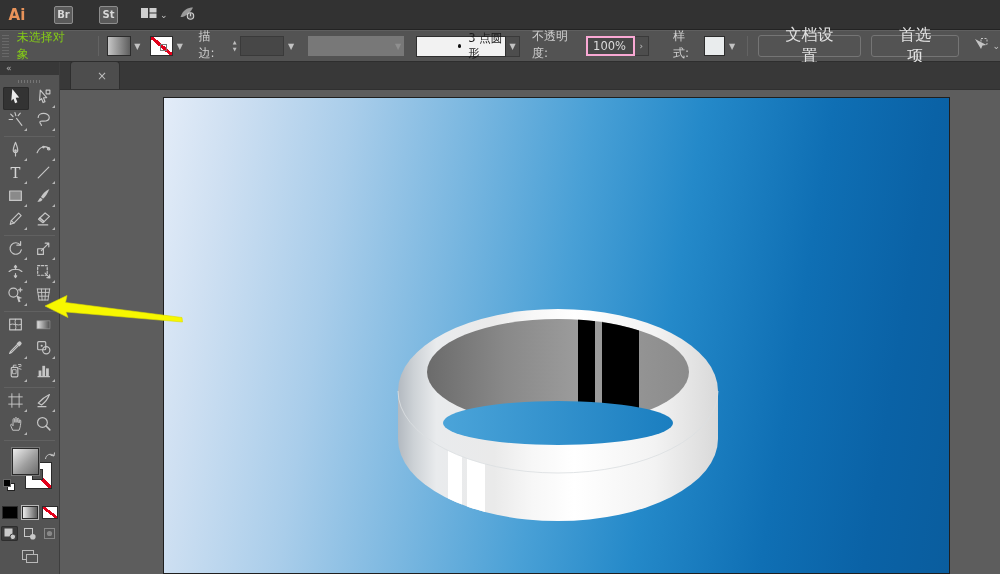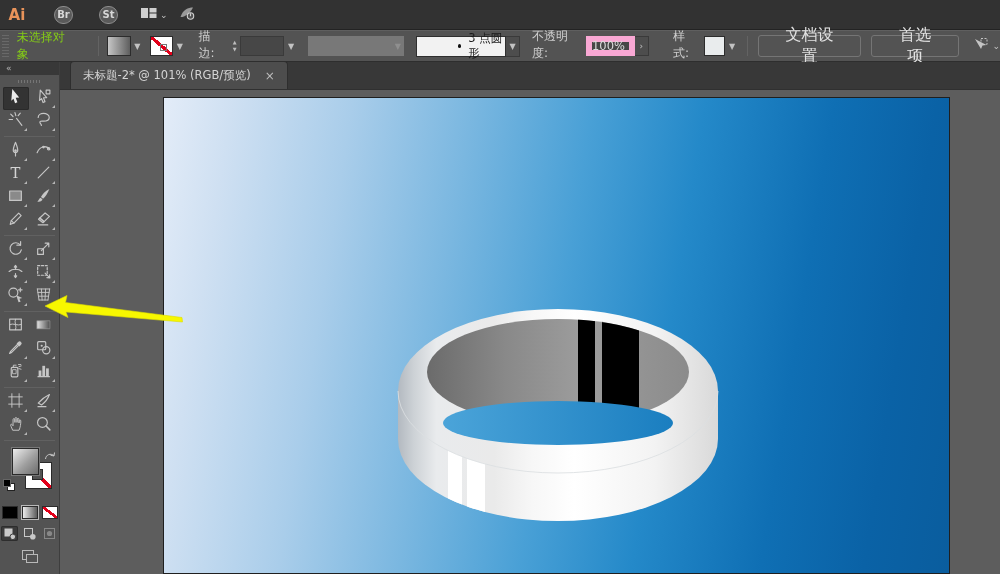--- a/index.html
+++ b/index.html
@@ -8,21 +8,21 @@
   .app { position:relative; width:1000px; height:574px; background:#404040; }
 
   
   .menubar { position:absolute; top:0; left:0; width:1000px; height:30px;
     background:var(--menubar-bg); display:flex; align-items:center;
     border-bottom:1px solid #232323; }
   .ai-logo { width:34px; text-align:center; font-weight:bold; font-size:15px;
     color:var(--logo-color); letter-spacing:0; }
   .menu-item { padding:0 13px; font-size:12.5px; color:#d9d9d9; line-height:29px; cursor:default; }
   .mb-right { display:flex; align-items:center; gap:9px; margin-left:20px; }
-  .sq-btn { width:19px; height:18px; border:1px solid #8d8d8d; border-radius:9px;
+  .sq-btn { width:19px; height:18px; border:1px solid #8d8d8d; border-radius:2px;
     background:#5a5a5a; color:#d8d8d8; font-size:10px; font-weight:bold;
     display:flex; align-items:center; justify-content:center; }
   .chev { color:#c5c5c5; font-size:9px; margin-left:2px; }
   .icon-grp { display:flex; align-items:center; }
 
   
   .optionsbar { position:absolute; top:30px; left:0; width:1000px; height:32px;
     background:var(--panel-bg); border-top:1px solid #5f5f5f; border-bottom:1px solid #2e2e2e;
     display:flex; align-items:center; font-size:12px; color:#cfcfcf; }
   .grip { width:7px; height:22px; margin-left:2px;
@@ -40,22 +40,22 @@
   .ob-label { margin:0 4px; border-bottom:1px dotted #9a9a9a; padding-bottom:1px; }
   .stepper { width:11px; height:20px; display:flex; flex-direction:column; align-items:center;
     justify-content:center; color:#bdbdbd; font-size:5px; line-height:5px; gap:2px; }
   .val-box { width:46px; height:20px; background:#474747; border:1px solid #3a3a3a; }
   .profile-dd { width:100px; height:20px; background:#787878; margin-left:10px; display:flex; }
   .profile-dd .dim { margin-left:auto; color:#8f8f8f; font-size:8px; align-self:center; padding-right:3px; }
   .brush-combo { display:flex; align-items:center; margin-left:12px; }
   .brush-val { width:90px; height:21px; background:#f2f2f2; color:#1a1a1a; border:1px solid #2f2f2f;
     display:flex; align-items:center; font-size:11.5px;padding-left:32px; }
   .brush-dot { width:4px; height:4px; border-radius:50%; background:#111; margin:0 7px 0 9px; }
-  .opa-box { width:50px; height:20px; background:#474747; border:6px solid #f9a8d4;
-    display:flex; align-items:center; font-size:11.5px; color:#dcdcdc; }
+  .opa-box { width:50px; height:20px; background:#474747; border:2px solid #f9a8d4;
+    display:flex; align-items:center; padding-left:5px; font-size:11.5px; color:#dcdcdc; }
   .more-btn { width:15px; height:20px; background:#4d4d4d; border:1px solid #3a3a3a; border-left:none;
     color:#c2c2c2; font-size:9px; display:flex; align-items:center; justify-content:center; }
   .style-sw { width:22px; height:20px; background:#e9eced; border:1px solid #2c2c2c; }
   .ob-btn { height:22px; padding:0 20px; border:1px solid #757575; border-radius:3px;
     color:#e2e2e2; font-size:16px; display:flex; align-items:center; margin-left:10px; background:transparent; }
   .selsim { display:flex; align-items:center; margin-left:14px; }
 
   
   .toolbar { position:absolute; top:62px; left:0; width:60px; height:512px;
     background:var(--panel-bg); border-right:1px solid #3e3e3e; }
@@ -457,21 +457,20 @@
             <rect x="1.5" y="1.5" width="11" height="9"></rect>
             <rect x="5.5" y="5.5" width="11" height="8" fill="#535353"></rect>
           </svg>
       </div>
     </div>
   </div>
 
   <div class="canvas-pane">
     <div class="tabbar">
       <div class="doc-tab">
-        <span>未标题-2* @ 101% (RGB/预览)</span>
         <span class="tab-close">×</span>
       </div>
     </div>
     <div class="viewport">
       <div class="artboard">
 
         <svg width="787" height="477" viewBox="0 0 787 477">
           <defs>
             <linearGradient id="bodyGrad" x1="0" y1="0" x2="1" y2="0">
               <stop offset="0" stop-color="#b3b9c0"></stop>

